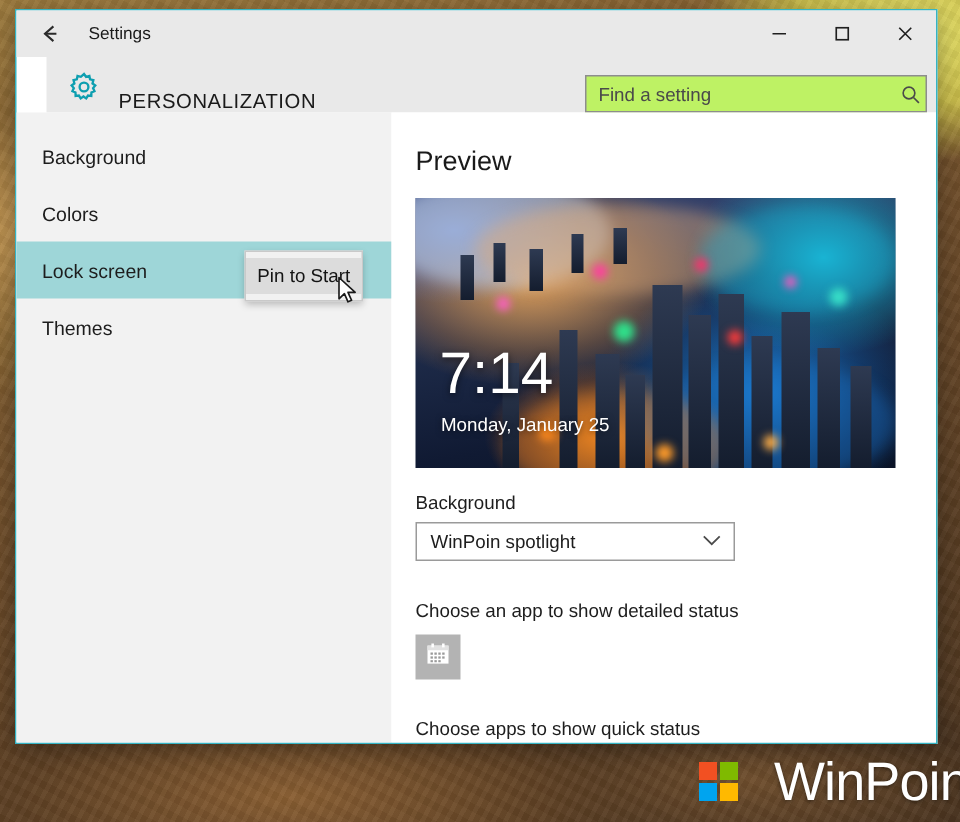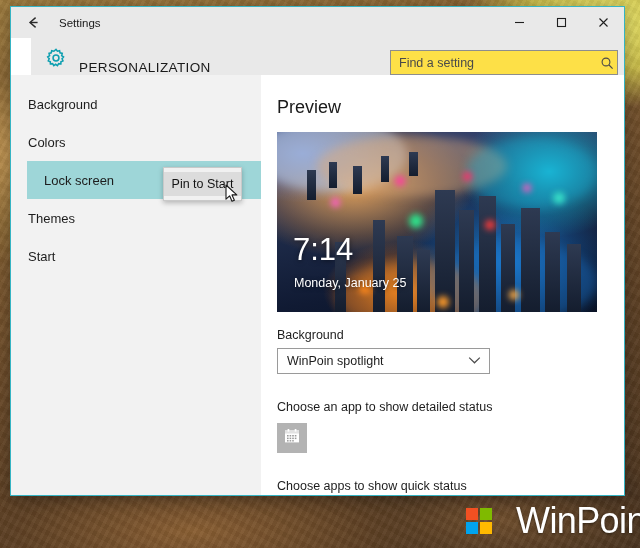--- a/index.html
+++ b/index.html
@@ -130,21 +130,21 @@
   #page-title {
     font-size: 13.5px;
     color: #1a1a1a;
     letter-spacing: .4px;
     margin-left: 6px;
   }
   #search-box {
     margin-left: auto;
     width: 228px;
     height: 25px;
-    background: #fde047;
+    background: #bef264;
     border: 1px solid #8d8d8d;
     display: flex;
     align-items: center;
     padding: 0 6px 0 8px;
     gap: 40px;
   }
   #search-input {
     flex: 1;
     border: none;
     outline: none;
@@ -170,21 +170,21 @@
     position: relative;
   }
   .nav-item {
     height: 38px;
     display: flex;
     align-items: center;
     padding-left: 17px;
     font-size: 13px;
     color: #1d1d1d;
   }
-  .nav-item.selected { background: #9ed6d8; margin-left: 16px; }
+  .nav-item.selected { background: #9ed6d8; }
 
   #content {
     flex: 1 1 auto;
     background: #ffffff;
     padding: 22px 0 18px 16px;
     overflow: hidden;
     position: relative;
   }
   #preview-heading {
     font-size: 18px;
@@ -211,21 +211,21 @@
   .tower {
     position: absolute;
     background: linear-gradient(180deg, #2e3a52 0%, #141d2e 100%);
   }
   .glow { position: absolute; border-radius: 50%; filter: blur(3px); }
   #lock-clock {
     position: absolute;
     left: 16px;
     bottom: 42px;
     color: #ffffff;
-    font-size: 31px;
+    font-size: 39px;
     line-height: 40px;
     font-weight: 300;
     letter-spacing: 0px;
     text-shadow: 0 1px 5px rgba(0,0,0,.55);
   }
   #lock-date {
     position: absolute;
     left: 17px;
     bottom: 22px;
     color: #ffffff;
@@ -355,23 +355,20 @@
           <span>Background</span>
         </div>
         <div class="nav-item">
           <span>Colors</span>
         </div>
         <div class="nav-item selected">
           <span>Lock screen</span>
         </div>
         <div class="nav-item">
           <span>Themes</span>
-        </div>
-        <div class="nav-item">
-          <span>Start</span>
         </div>
       </div>
 
       <div id="content">
 
         <div id="preview-heading">Preview</div>
 
         <div id="lock-preview">
           <div class="blob" style="left:-20px;top:-14px;width:150px;height:74px;background:rgba(190,205,230,.55);"></div>
           <div class="blob" style="left:40px;top:4px;width:190px;height:60px;background:rgba(225,170,120,.45);"></div>

